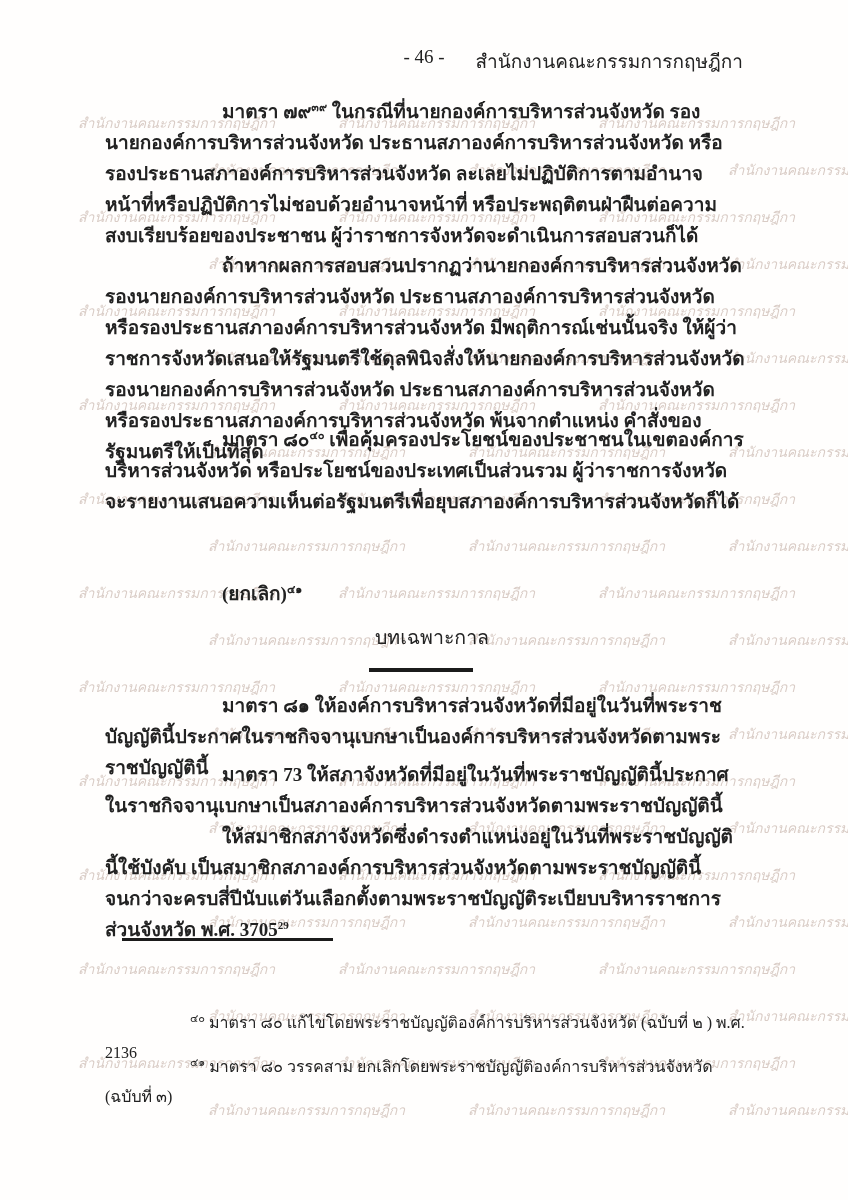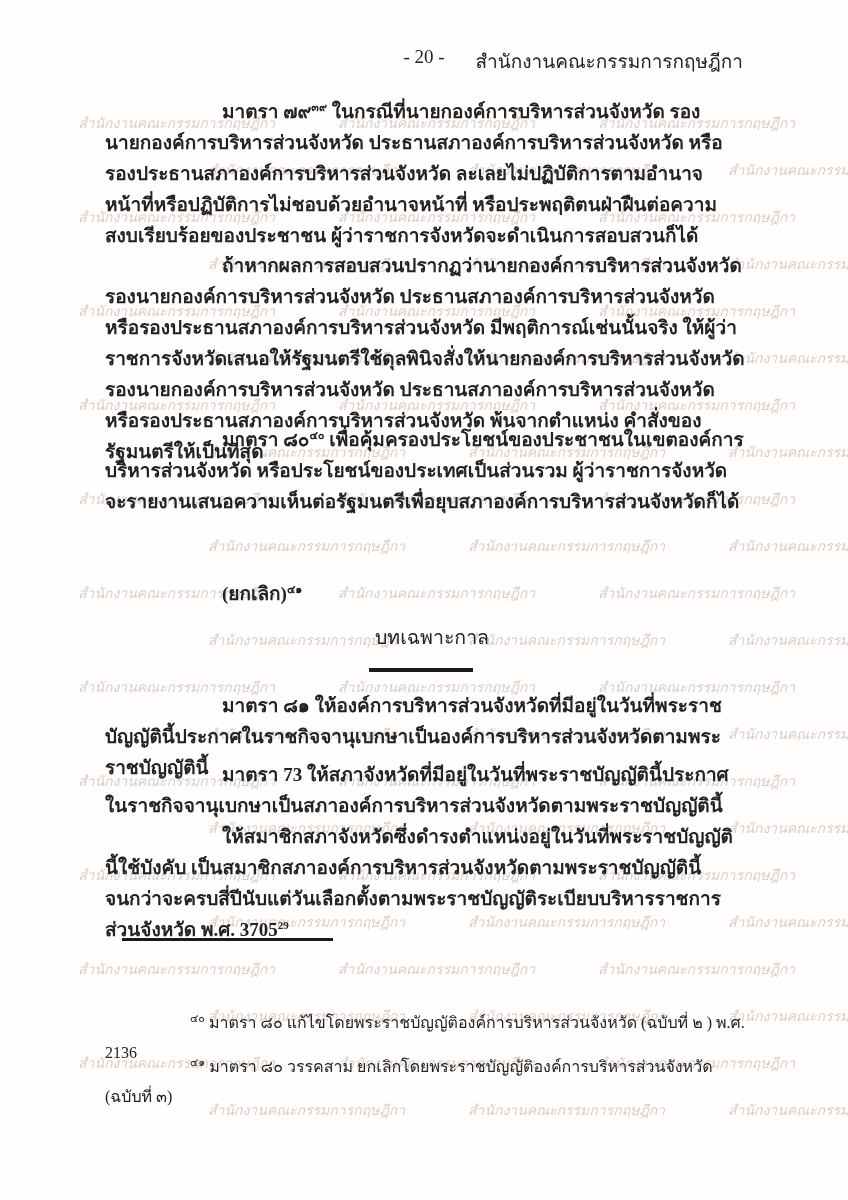--- a/index.html
+++ b/index.html
@@ -154,21 +154,21 @@
       <span class="wm" style="left: 78px; top: 1052px; color: rgb(205, 188, 180);">สำนักงานคณะกรรมการกฤษฎีกา</span>
       <span class="wm" style="left: 338px; top: 1052px; color: rgb(205, 188, 180);">สำนักงานคณะกรรมการกฤษฎีกา</span>
       <span class="wm" style="left: 598px; top: 1052px; color: rgb(205, 188, 180);">สำนักงานคณะกรรมการกฤษฎีกา</span>
       <span class="wm" style="left: 208px; top: 1099px; color: rgb(205, 188, 180);">สำนักงานคณะกรรมการกฤษฎีกา</span>
       <span class="wm" style="left: 468px; top: 1099px; color: rgb(205, 188, 180);">สำนักงานคณะกรรมการกฤษฎีกา</span>
       <span class="wm" style="left: 728px; top: 1099px; color: rgb(205, 188, 180);">สำนักงานคณะกรรมการกฤษฎีกา</span>
     </div>
 
   <div class="text-layer">
 
-    <div class="hdr-num">- 20 -</div>
+    <div class="hdr-num">- 46 -</div>
     <div class="hdr-org">สำนักงานคณะกรรมการกฤษฎีกา</div>
 
     <div class="para" style="top:96px"><span>มาตรา ๗๙</span><sup class="fnref">๓๙</sup><span>  ในกรณีที่นายกองค์การบริหารส่วนจังหวัด รองนายกองค์การบริหารส่วนจังหวัด ประธานสภาองค์การบริหารส่วนจังหวัด หรือรองประธานสภาองค์การบริหารส่วนจังหวัด ละเลยไม่ปฏิบัติการตามอำนาจหน้าที่หรือปฏิบัติการไม่ชอบด้วยอำนาจหน้าที่ หรือประพฤติตนฝ่าฝืนต่อความสงบเรียบร้อยของประชาชน ผู้ว่าราชการจังหวัดจะดำเนินการสอบสวนก็ได้</span></div>
 
     <div class="para" style="top:250px"><span>ถ้าหากผลการสอบสวนปรากฏว่านายกองค์การบริหารส่วนจังหวัด รองนายกองค์การบริหารส่วนจังหวัด ประธานสภาองค์การบริหารส่วนจังหวัด หรือรองประธานสภาองค์การบริหารส่วนจังหวัด มีพฤติการณ์เช่นนั้นจริง ให้ผู้ว่าราชการจังหวัดเสนอให้รัฐมนตรีใช้ดุลพินิจสั่งให้นายกองค์การบริหารส่วนจังหวัด รองนายกองค์การบริหารส่วนจังหวัด ประธานสภาองค์การบริหารส่วนจังหวัด หรือรองประธานสภาองค์การบริหารส่วนจังหวัด พ้นจากตำแหน่ง คำสั่งของรัฐมนตรีให้เป็นที่สุด</span></div>
 
     <div class="para" style="top:424px"><span>มาตรา ๘๐</span><sup class="fnref">๔๐</sup><span>  เพื่อคุ้มครองประโยชน์ของประชาชนในเขตองค์การบริหารส่วนจังหวัด หรือประโยชน์ของประเทศเป็นส่วนรวม ผู้ว่าราชการจังหวัดจะรายงานเสนอความเห็นต่อรัฐมนตรีเพื่อยุบสภาองค์การบริหารส่วนจังหวัดก็ได้</span></div>
 
 
     <div class="para" style="top:578px"><span>(ยกเลิก)</span><sup class="fnref">๔๑</sup></div>

